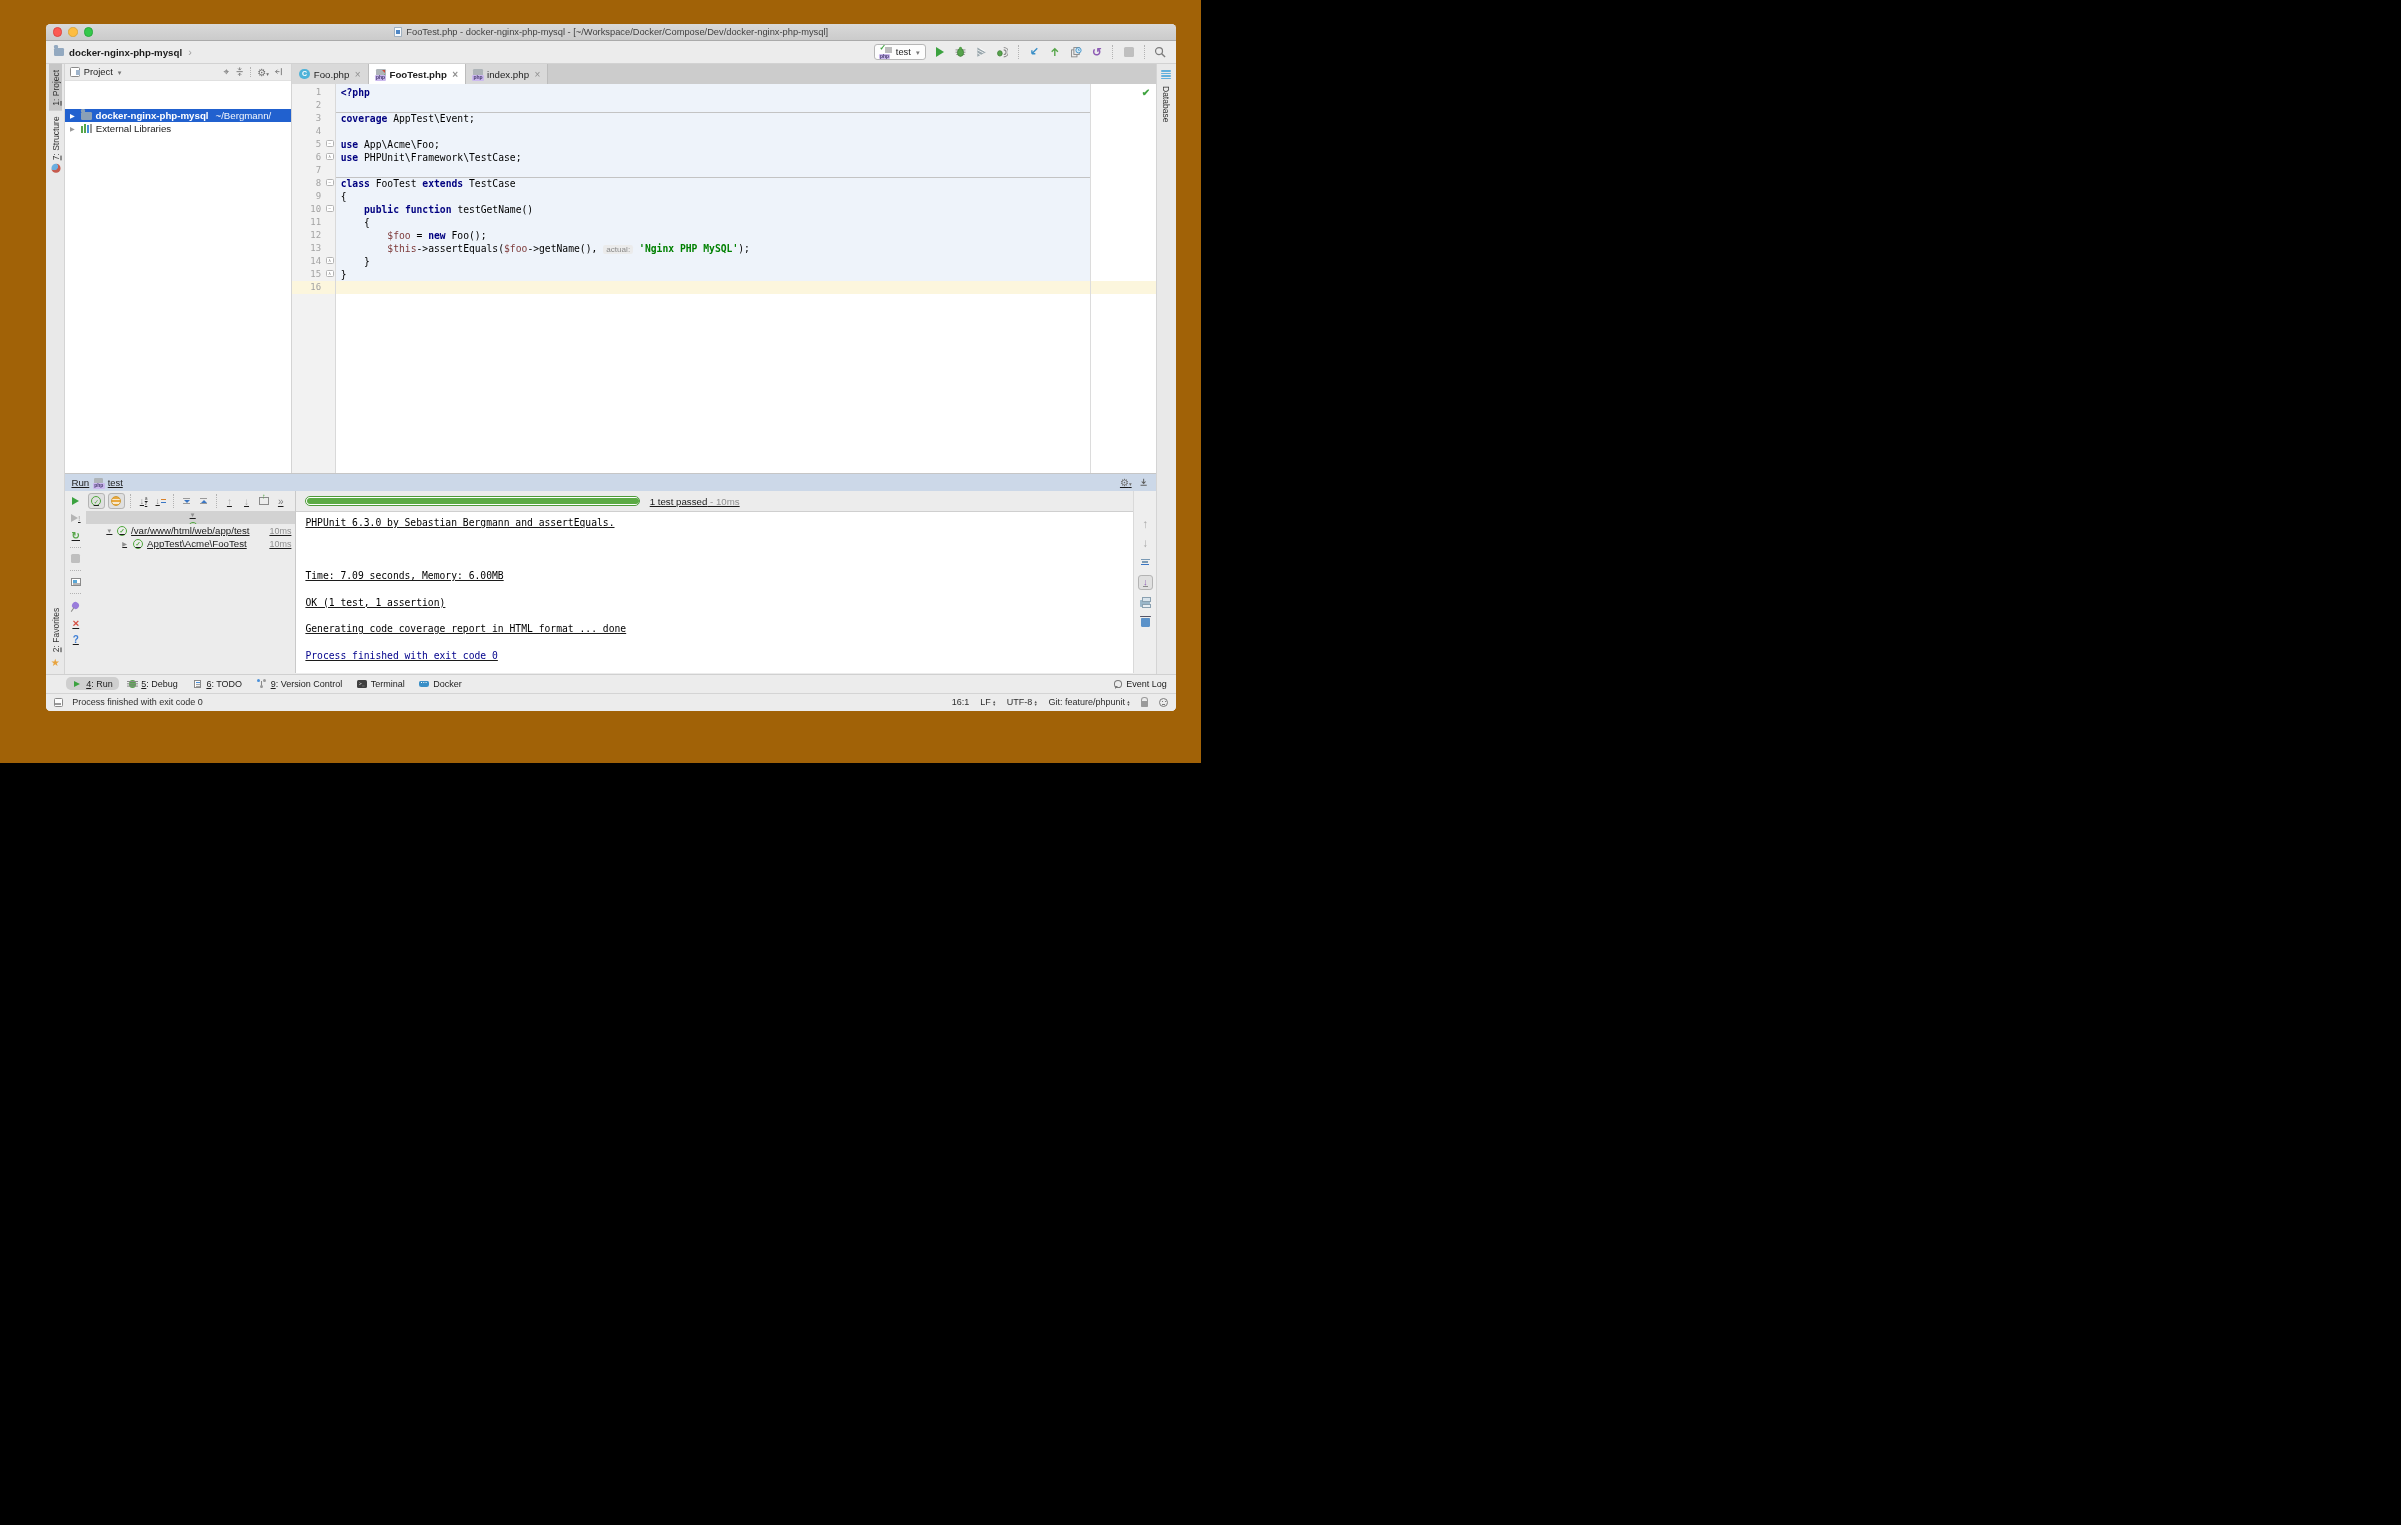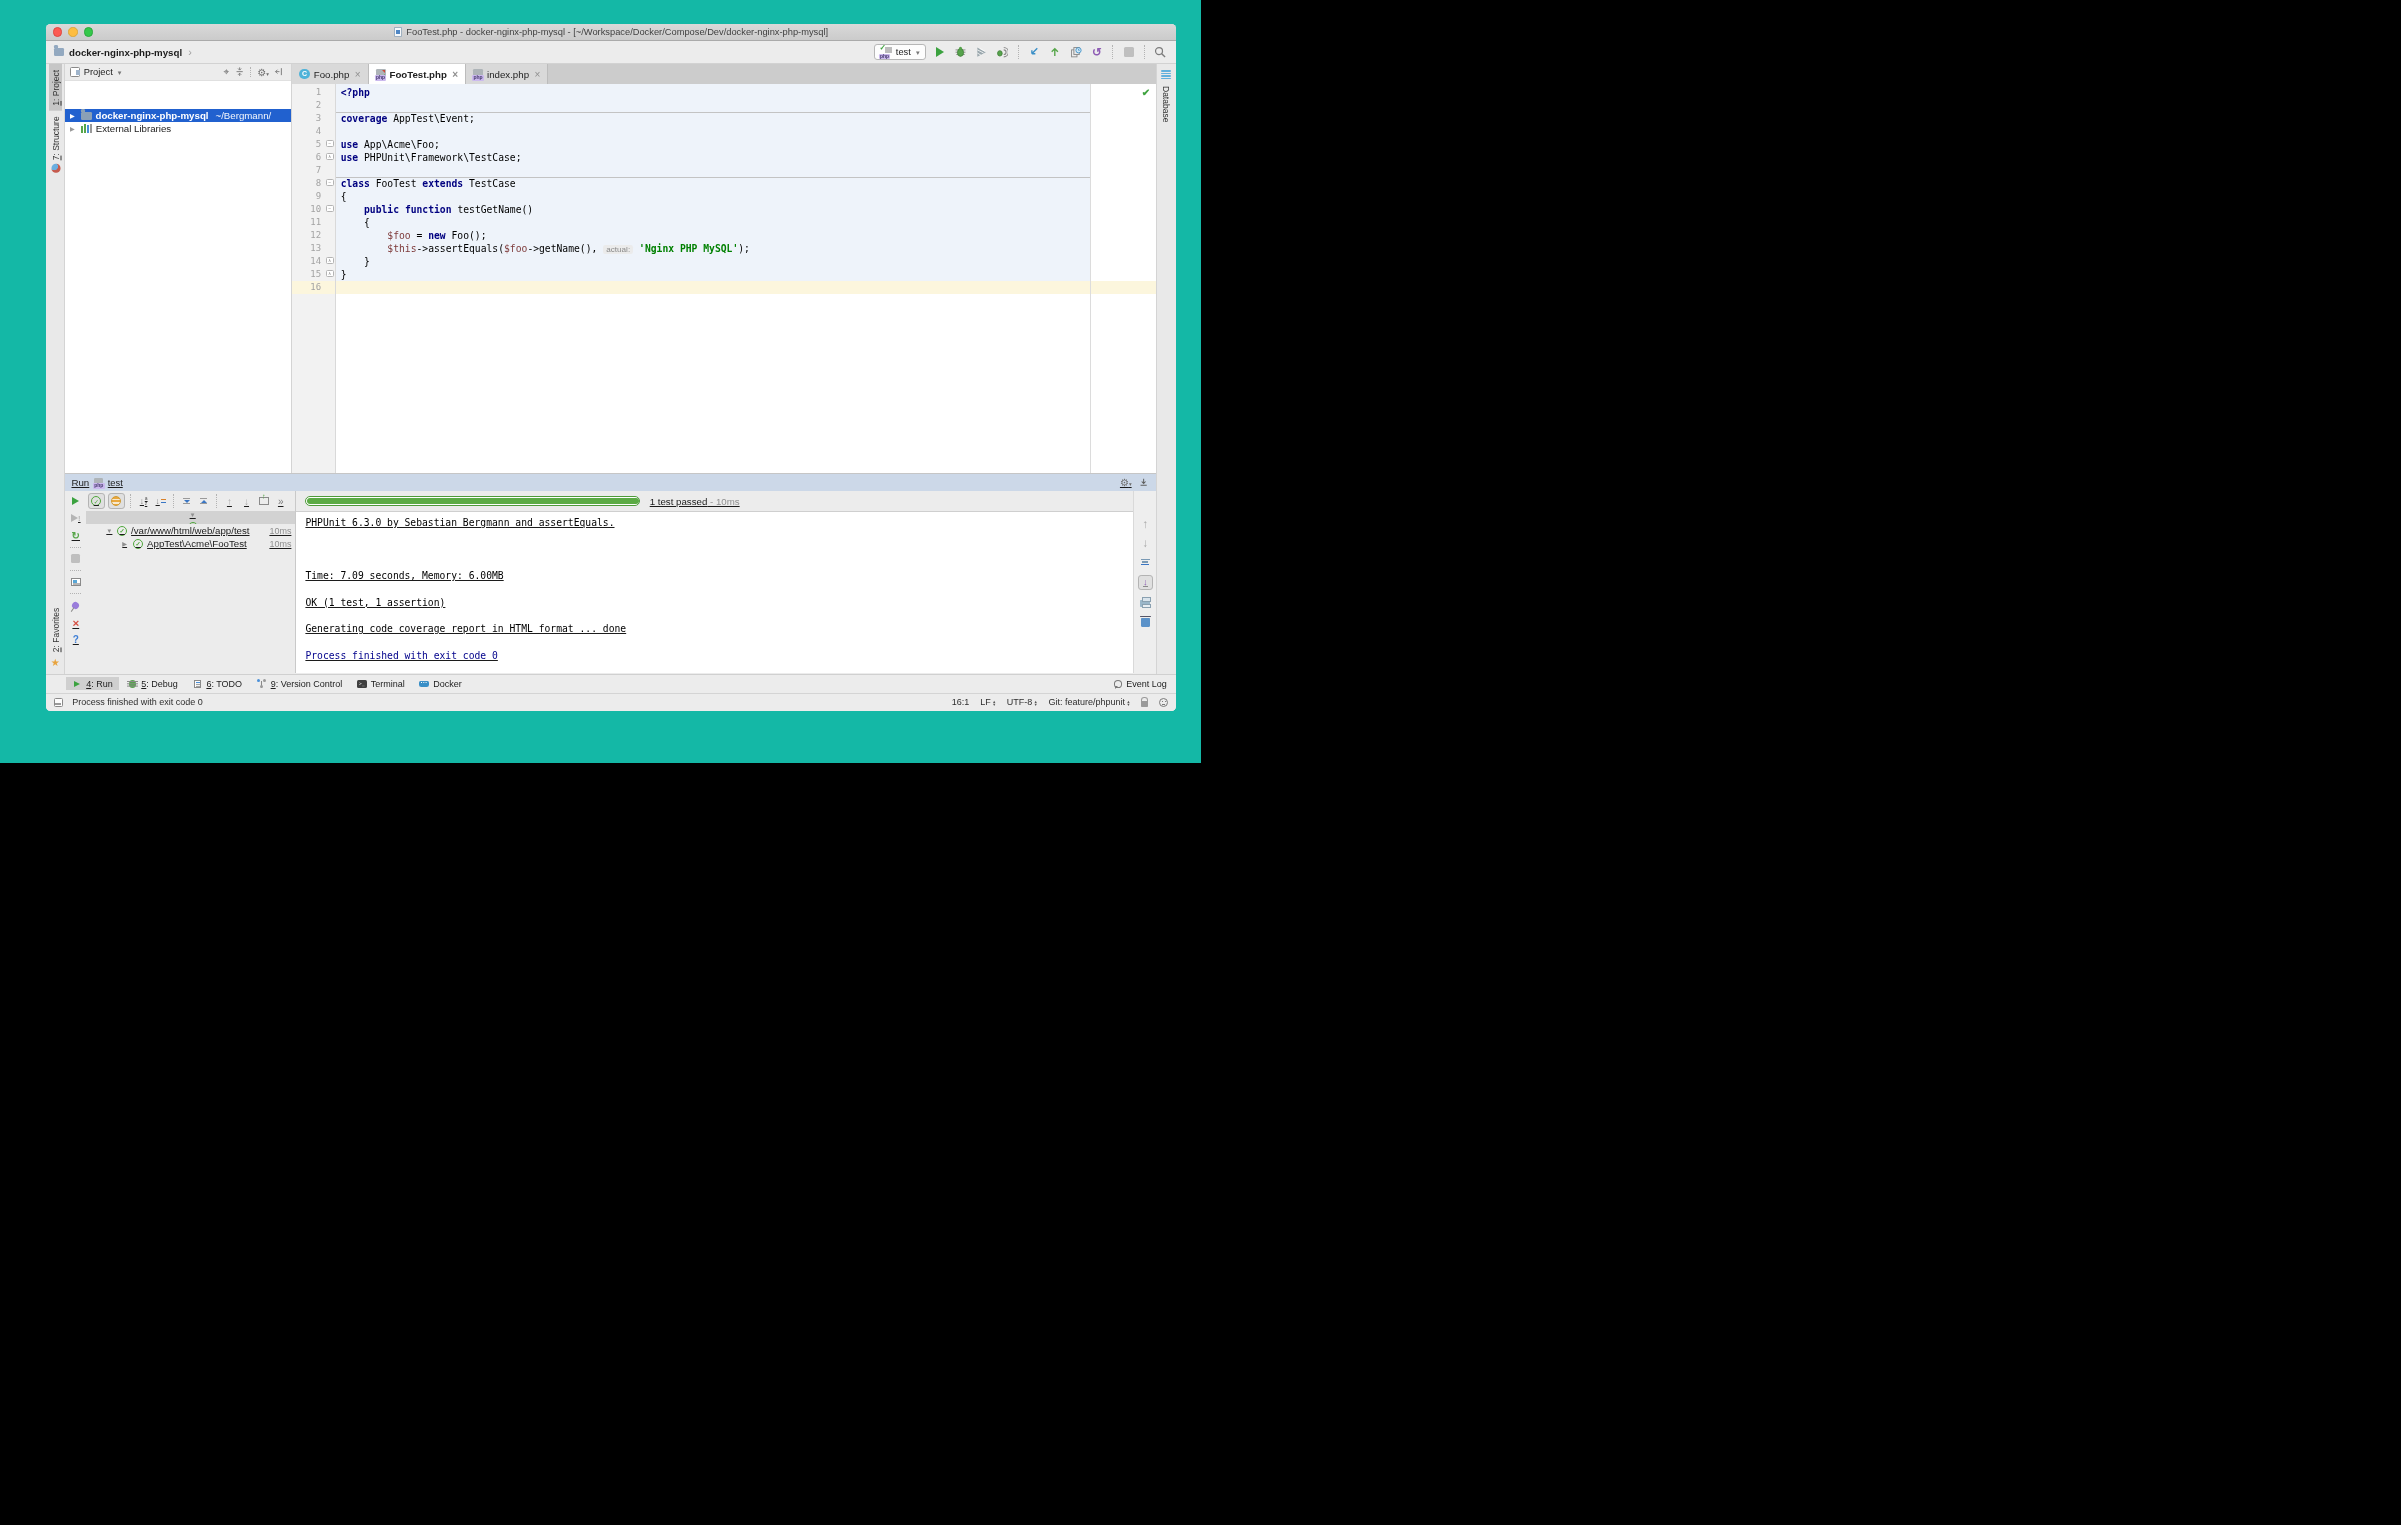--- a/index.html
+++ b/index.html
@@ -1,18 +1,18 @@
 <!DOCTYPE html>
 <html style="--sel_blue: #2161cf; --run_header_blue: #ccd8e8; --progress_green: #5cab45; --pass_green: #4fa73c; --keyword: #000080; --variable: #7e3a3a; --string_green: #008000; --console_blue: #00008b; --caret_line: #fcf6dd; --code_region: #eef3fa; --accent_orange: #e8a33d; --error_red: #d64f42;font-size:12.4px"><head>
 <meta charset="utf-8">
 <style>
   * { box-sizing: border-box; margin: 0; padding: 0; }
   html,body { width:1201px; height:763px; background:#000; overflow:hidden;
               font-family:"Liberation Sans", sans-serif; }
-  .screen { position:relative; width:1201px; height:763px; background:#14b8a6; }
+  .screen { position:relative; width:1201px; height:763px; background:#a16207; }
   .window { position:absolute; left:46px; top:24px; width:1130px; height:687px;
             border-radius:4.6px; overflow:hidden; background:#ececec; font-size:9.3px; color:#1c1c1c; }
 
   
   .titlebar { height:17px; background:linear-gradient(#d9d9d9,#cbcbcb); border-bottom:0.8px solid #aaa;
               position:relative; display:flex; align-items:center; }
   .lights { display:flex; gap:6.2px; padding-left:7px; }
   .light { width:9.3px; height:9.3px; border-radius:50%; }
   .light.red { background:#fc5a52; border:0.8px solid #dd4741; }
   .light.yellow { background:#fdbd40; border:0.8px solid #dba63a; }
@@ -203,21 +203,21 @@
   .scrollend span { color:#8e5db5; font-weight:bold; font-size:9.3px; border-bottom:1.5px solid #8a8a8a; line-height:8.5px; }
   .print-ic { width:10px; height:7px; background:#9ab6c9; border-radius:0.8px; position:relative; }
   .print-ic::before { content:""; position:absolute; left:1.5px; top:-2.3px; width:7px; height:2.3px; background:#d9e4ec; border:0.8px solid #8aa0b0; }
   .print-ic::after { content:""; position:absolute; left:1.5px; bottom:-1.5px; width:7px; height:2.3px; background:#e8eef3; border:0.8px solid #8aa0b0; }
   .trash-ic { width:8.5px; height:8.5px; background:#5b92c9; border-radius:0.8px 0.8px 1.5px 1.5px; position:relative; }
   .trash-ic::before { content:""; position:absolute; left:-1.2px; top:-2.3px; width:10.8px; height:1.5px; background:#556; border-radius:0.8px; }
 
   
   .bottombar { height:18.6px; background:#ececec; border-top:0.8px solid #d0d0d0; display:flex; align-items:center;
                padding:0 9.3px; gap:2.3px; font-size:9px; }
-  .bb-item { display:flex; align-items:center; gap:3.9px; padding:1.5px 6.2px; border-radius:0; }
+  .bb-item { display:flex; align-items:center; gap:3.9px; padding:1.5px 6.2px; border-radius:5px; }
   .bb-item.active { background:#cfcfcf; }
   .bb-item:first-child { margin-left:10.8px; }
   .eventlog { margin-left:auto; display:flex; align-items:center; gap:3.9px; }
   .bubble-ic { width:8.5px; height:7.7px; border:1px solid #7a7a7a; border-radius:50%; position:relative; }
   .bubble-ic::after { content:""; position:absolute; left:0px; bottom:-2.3px; width:0; height:0;
                       border-top:3.1px solid #7a7a7a; border-right:3.1px solid transparent; }
   .mini12 { width:10px; height:10px; display:flex; align-items:center; justify-content:center; }
   .tri-run-sm { width:0; height:0; border-left:6.2px solid #3ba23f; border-top:3.9px solid transparent; border-bottom:3.9px solid transparent; }
   .bug-ic { width:7px; height:8.5px; background:#56a34c; border-radius:50% / 45%; position:relative; }
   .bug-ic::before { content:""; position:absolute; left:-1.9px; top:1.5px; width:10.8px; height:0.9px; background:#8a8a8a; box-shadow:0 2.3px 0 #8a8a8a, 0 4.6px 0 #8a8a8a; }

